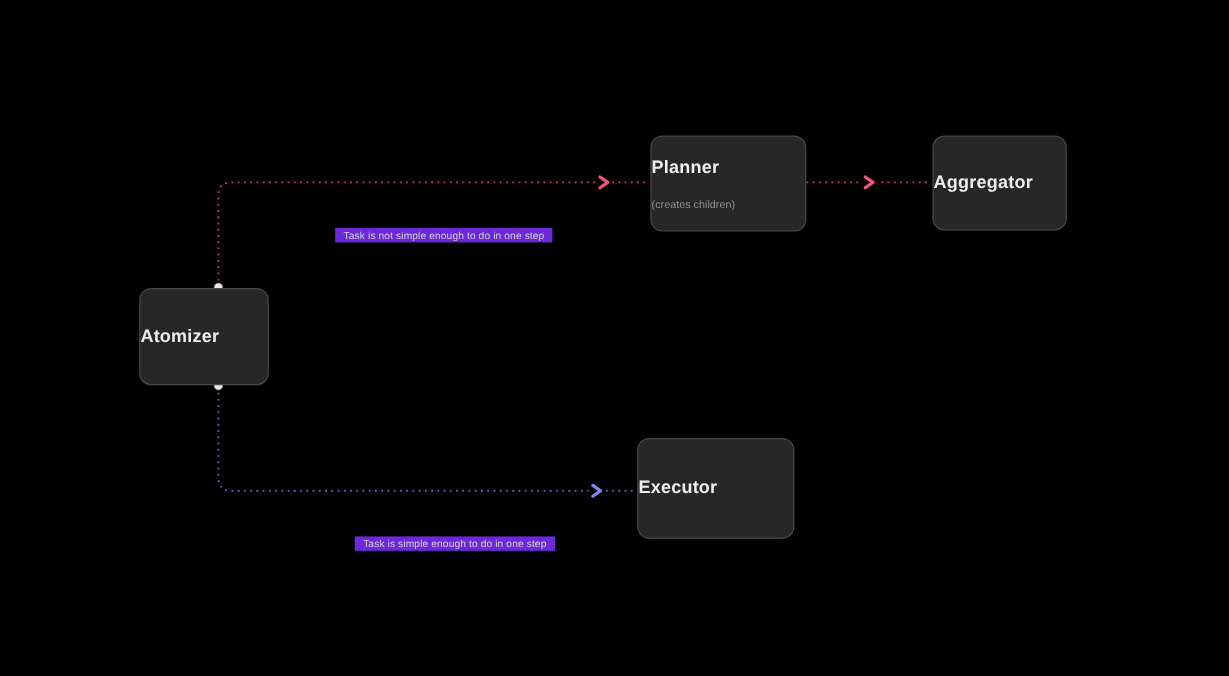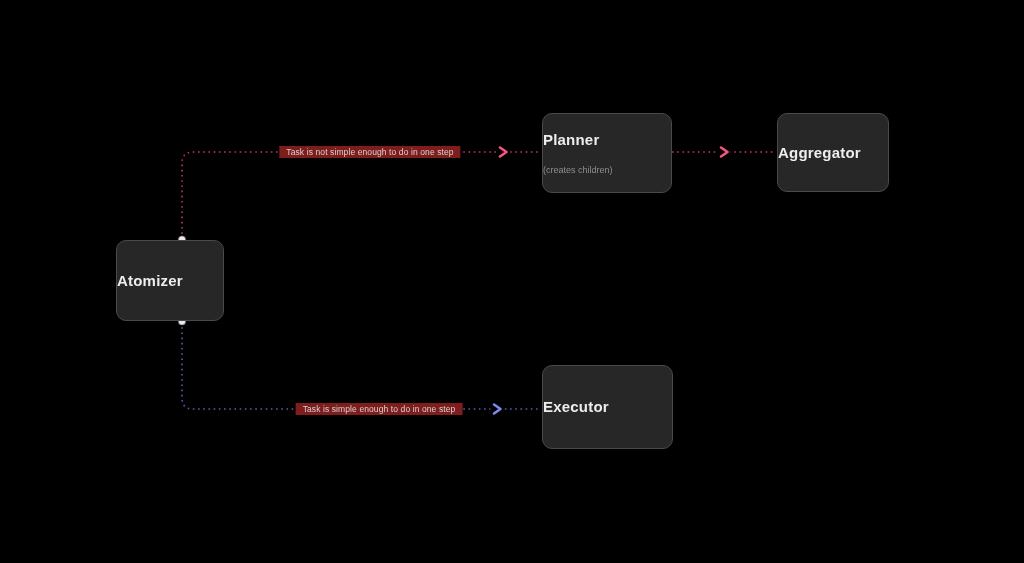--- a/index.html
+++ b/index.html
@@ -44,31 +44,32 @@
   }
   .node-subtitle {
     color: #8f8f8f;
     font-size: 9px;
     font-weight: 400;
     margin-top: 16px;
   }
   .node-atomizer  { left: 116px; top: 240px; width: 108px; height: 81px; }
   .node-planner   { left: 542px; top: 113px; width: 130px; height: 80px; }
   .node-aggregator{ left: 777px; top: 113px; width: 112px; height: 79px; }
-  .node-executor  { left: 542px; top: 365px; width: 131px; height: 84px; }
+  .node-executor  { left: 531px; top: 365px; width: 131px; height: 84px; }
   .edge-label {
     position: absolute;
     transform: translate(-50%, -50%);
-    background: #7f1d1d;
+    background: #6d28d9;
     color: #d4d4d4;
     font-size: 8.5px;
     font-weight: 400;
     white-space: nowrap;
     padding: 1px 7px;
     letter-spacing: 0.1px;
+    margin-top: 44px;
   }
   .edge-label-top    { left: 370px; top: 152px; }
   .edge-label-bottom { left: 379px; top: 409px; text-align: center; }
 </style>
 </head>
 <body>
 
 <div class="canvas">
 
   <svg class="edges-svg" viewBox="0 0 1024 563">

